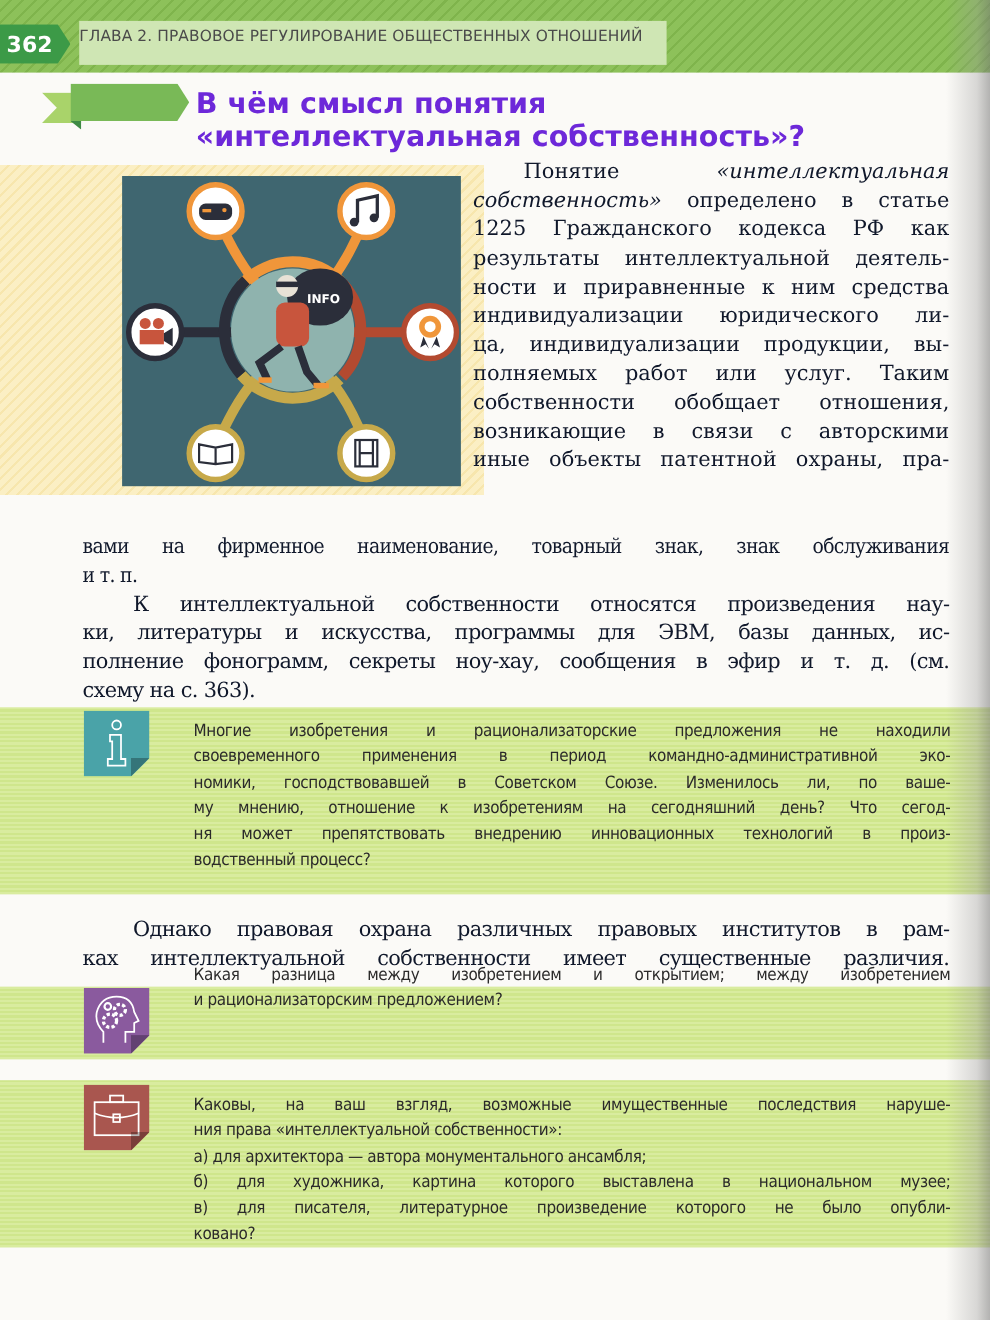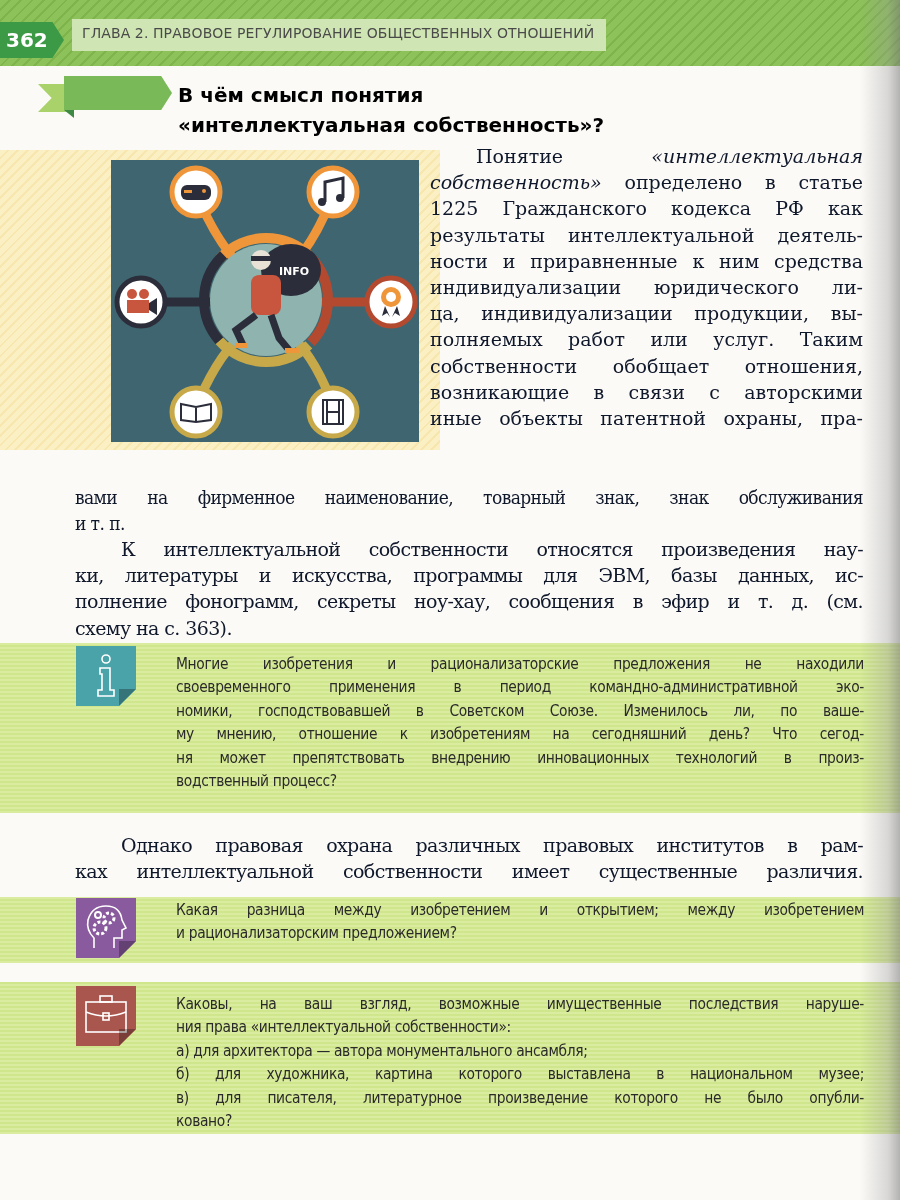--- a/index.html
+++ b/index.html
@@ -21,45 +21,45 @@
       background:repeating-linear-gradient(135deg, #8dc15a 0 6px, #7fb44c 6px 8px);
     }
     .page-num {
       position:absolute; left:0; top:22px; height:36px; width:64px;
       background:#3c9a47;
       clip-path:polygon(0 0, 82% 0, 100% 50%, 82% 100%, 0 100%);
       color:#fff; font-family:"DejaVu Sans", sans-serif; font-weight:bold;
       font-size:20px; line-height:36px; padding-left:6px; box-sizing:border-box;
     }
     .chapter-title {
-      position:absolute; left:72px; top:19px; height:32px; width:534px;
+      position:absolute; left:72px; top:19px; height:40px; width:534px;
       background:#cfe6b4; color:#4a4a4a;
       font-family:"DejaVu Sans", sans-serif; font-size:14px; line-height:28px;
-      padding-left:10px; box-sizing:border-box; letter-spacing:0.1px;
+      box-sizing:border-box; letter-spacing:0.1px;
     }
     
     .ribbon-tail {
       position:absolute; left:38px; top:84px; width:36px; height:28px;
       background:#a9d36a;
       clip-path:polygon(0 0, 100% 0, 100% 100%, 0 100%, 38% 50%);
     }
     .ribbon-body {
       position:absolute; left:64px; top:76px; width:108px; height:34px;
       background:#79b957;
       clip-path:polygon(0 0, 90% 0, 100% 50%, 90% 100%, 0 100%);
     }
     .ribbon-fold {
       position:absolute; left:64px; top:110px; width:10px; height:8px;
       background:#3e8a44;
       clip-path:polygon(0 0, 100% 0, 100% 100%);
     }
     .section-heading {
       position:absolute; left:178px; top:80px; width:560px;
-      font-family:"DejaVu Sans", sans-serif; font-weight:bold; font-size:20px;
-      line-height:30px; color:#000000;
+      font-family:"DejaVu Sans", sans-serif; font-weight:bold; font-size:26px;
+      line-height:30px; color:#6d28d9;
     }
     
     .yellow-band {
       position:absolute; left:0; top:150px; width:440px; height:300px;
       background:repeating-linear-gradient(135deg, #fbefc4 0 5px, #f7e6ad 5px 7px);
     }
     .illustration {
       position:absolute; left:75px; top:160px; width:308px; height:282px;
       background:#3f6670;
       margin-left:36px;
@@ -229,21 +229,21 @@
 <div class="task-band" style="top:897px; height:66px;"></div>
 <div class="task-icon" style="left:76px; top:898px; background:#8a5a9e;">
   <svg width="60" height="60" viewBox="0 0 60 60">
     <path d="M18 50 L18 40 Q10 32 12 22 Q16 8 30 8 Q44 8 46 22 L50 30 L46 32 L46 40 L38 40 L38 50" fill="none" stroke="#fff" stroke-width="1.6"></path>
     <circle cx="24" cy="30" r="6" fill="none" stroke="#fff" stroke-width="3" stroke-dasharray="3 2"></circle>
     <circle cx="33" cy="20" r="5" fill="none" stroke="#fff" stroke-width="3" stroke-dasharray="3 2"></circle>
     <circle cx="22" cy="17" r="3" fill="none" stroke="#fff" stroke-width="2"></circle>
   </svg>
   <div class="fold"></div>
 </div>
-<div class="task-text" style="top:899px;">
+<div class="task-text" style="top:875px;">
   <span class="line">Какая разница между изобретением и открытием; между изобретением</span>
   <span class="line last">и рационализаторским предложением?</span>
 </div>
 
 <div class="task-band" style="top:982px; height:152px;"></div>
 <div class="task-icon" style="left:76px; top:986px; background:#a9564f;">
   <svg width="60" height="60" viewBox="0 0 60 60">
     <rect x="24" y="10" width="12" height="6" fill="none" stroke="#fff" stroke-width="1.6"></rect>
     <rect x="10" y="16" width="40" height="30" fill="none" stroke="#fff" stroke-width="1.6"></rect>
     <path d="M10 26 Q30 34 50 26" fill="none" stroke="#fff" stroke-width="1.6"></path>

